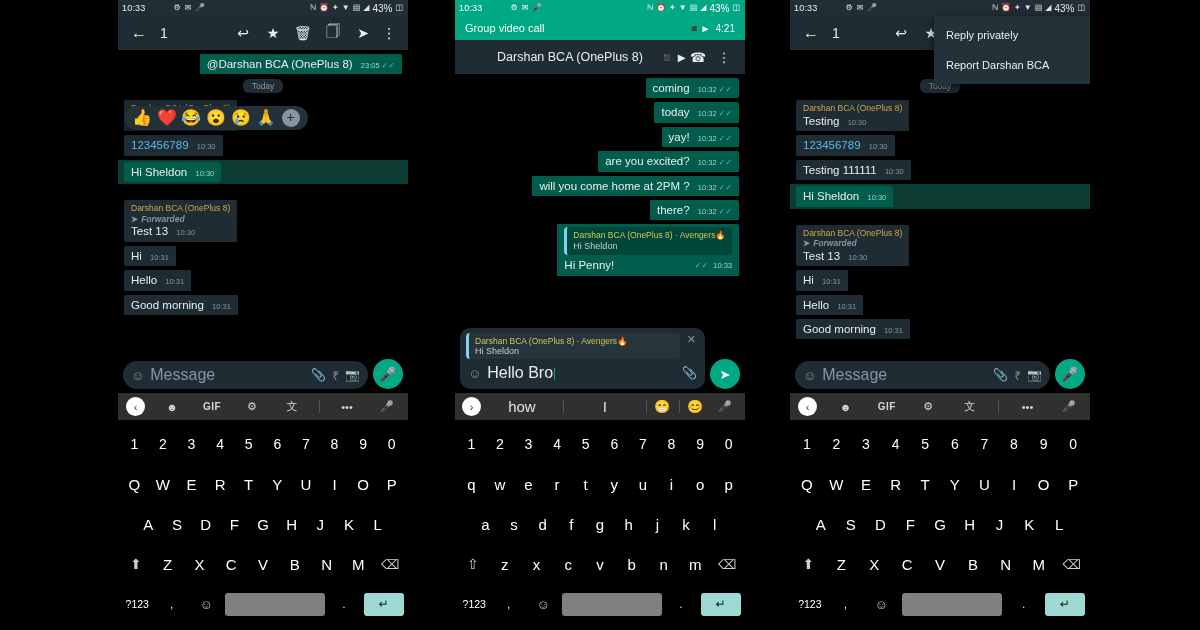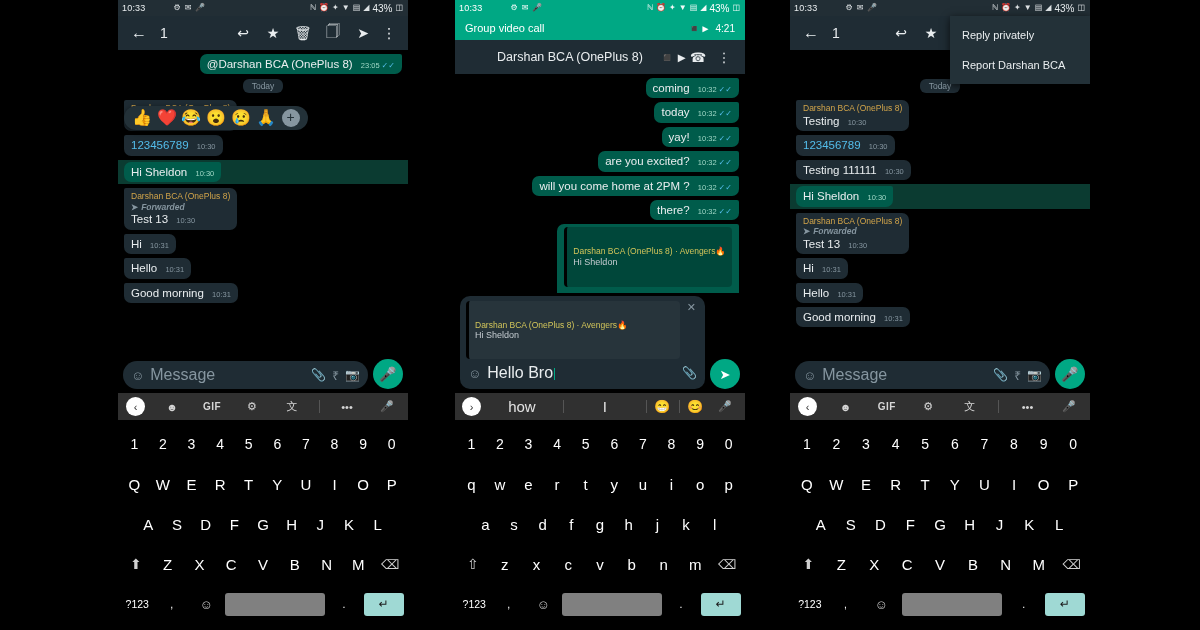--- a/index.html
+++ b/index.html
@@ -57,21 +57,21 @@
   
   .chatbody { position: relative; background: #000; flex: 1; padding: 4px 6px 0 6px; overflow: hidden; }
   .panel-inner { display: flex; flex-direction: column; height: 630px; }
 
   .row { display: flex; margin-bottom: 4px; }
   .row.out { justify-content: flex-end; }
   .row.in { justify-content: flex-start; }
   .row.center { justify-content: center; margin: 5px 0 7px 0; }
 
   .bubble {
-    max-width: 250px; border-radius: 7px; padding: 3px 7px 3px 7px;
+    max-width: 250px; border-radius: 1px; padding: 3px 7px 3px 7px;
     font-size: 11.5px; color: #e9edef; line-height: 1.25;
     position: relative; display: inline-block;
   }
   .bubble.in { background: #1f2c34; border-top-left-radius: 2px; }
   .bubble.out { background: #005c4b; border-top-right-radius: 2px; }
   .bubble .txt { display: inline; }
   .bubble .meta { font-size: 7.5px; color: #8696a0; margin-left: 5px; display: inline; white-space: nowrap; }
   .bubble.out .meta { color: #9fd7c6; }
   .tick { color: #53bdeb; font-size: 8px; margin-left: 2px; }
   .sender { font-size: 8.5px; color: #d9bc60; display: block; margin-bottom: 0px; }
@@ -80,47 +80,47 @@
   .fwd { font-size: 8.5px; color: #8696a0; font-style: italic; display: block; font-weight: bold; }
   .fwd .arrow { font-style: normal; margin-right: 3px; }
 
   .daychip {
     background: #1f2c34; color: #8696a0; font-size: 8.5px;
     padding: 2px 9px; border-radius: 6px;
   }
 
   
   .selrow {
-    position: relative; background: #0b3b31; margin: 0 -6px 4px -6px;
+    position: relative; background: #0b3b31; margin: 0 -6px 16px -6px;
     padding: 2px 6px; display: flex;
   }
 
   
   .quote {
-    background: rgba(0,0,0,0.22); border-left: 3px solid #000000;
-    border-radius: 4px; padding: 19px 6px; margin-bottom: 3px;
+    background: rgba(0,0,0,0.22); border-left: 3px solid #7dd3fc;
+    border-radius: 4px; padding: 3px 6px; margin-bottom: 3px;
   }
   .quote .q-title { font-size: 8.5px; color: #d1c45a; display: block; }
   .quote .q-body { font-size: 9px; color: #c5ccd1; display: block; }
 
   
   .reactbar {
     position: absolute; background: #233138; border-radius: 20px;
     display: flex; align-items: center; gap: 5px; padding: 3px 8px;
     box-shadow: 0 2px 6px rgba(0,0,0,.6); z-index: 5;
   }
   .reactbar .em { font-size: 16px; line-height: 1; }
   .reactbar .plus {
     width: 18px; height: 18px; border-radius: 50%; background: #8696a0;
     color: #233138; font-size: 14px; line-height: 17px; text-align: center;
   }
 
   
   .dropdown {
-    position: absolute; top: 16px; right: 0; width: 140px;
+    position: absolute; top: 16px; right: 0; width: 156px;
     background: #233138; color: #e9edef; z-index: 20;
     box-shadow: 0 2px 8px rgba(0,0,0,.7); padding: 4px 0;
   }
   .dd-item { font-size: 11px; padding: 9px 12px; white-space: nowrap; }
 
   
   .inputwrap { padding: 3px 5px 4px 5px; display: flex; align-items: flex-end; gap: 5px; background: #000; }
   .inputbox {
     flex: 1; background: #1f2c34; border-radius: 18px;
     display: flex; align-items: center; padding: 5px 8px; gap: 6px; min-height: 28px;

